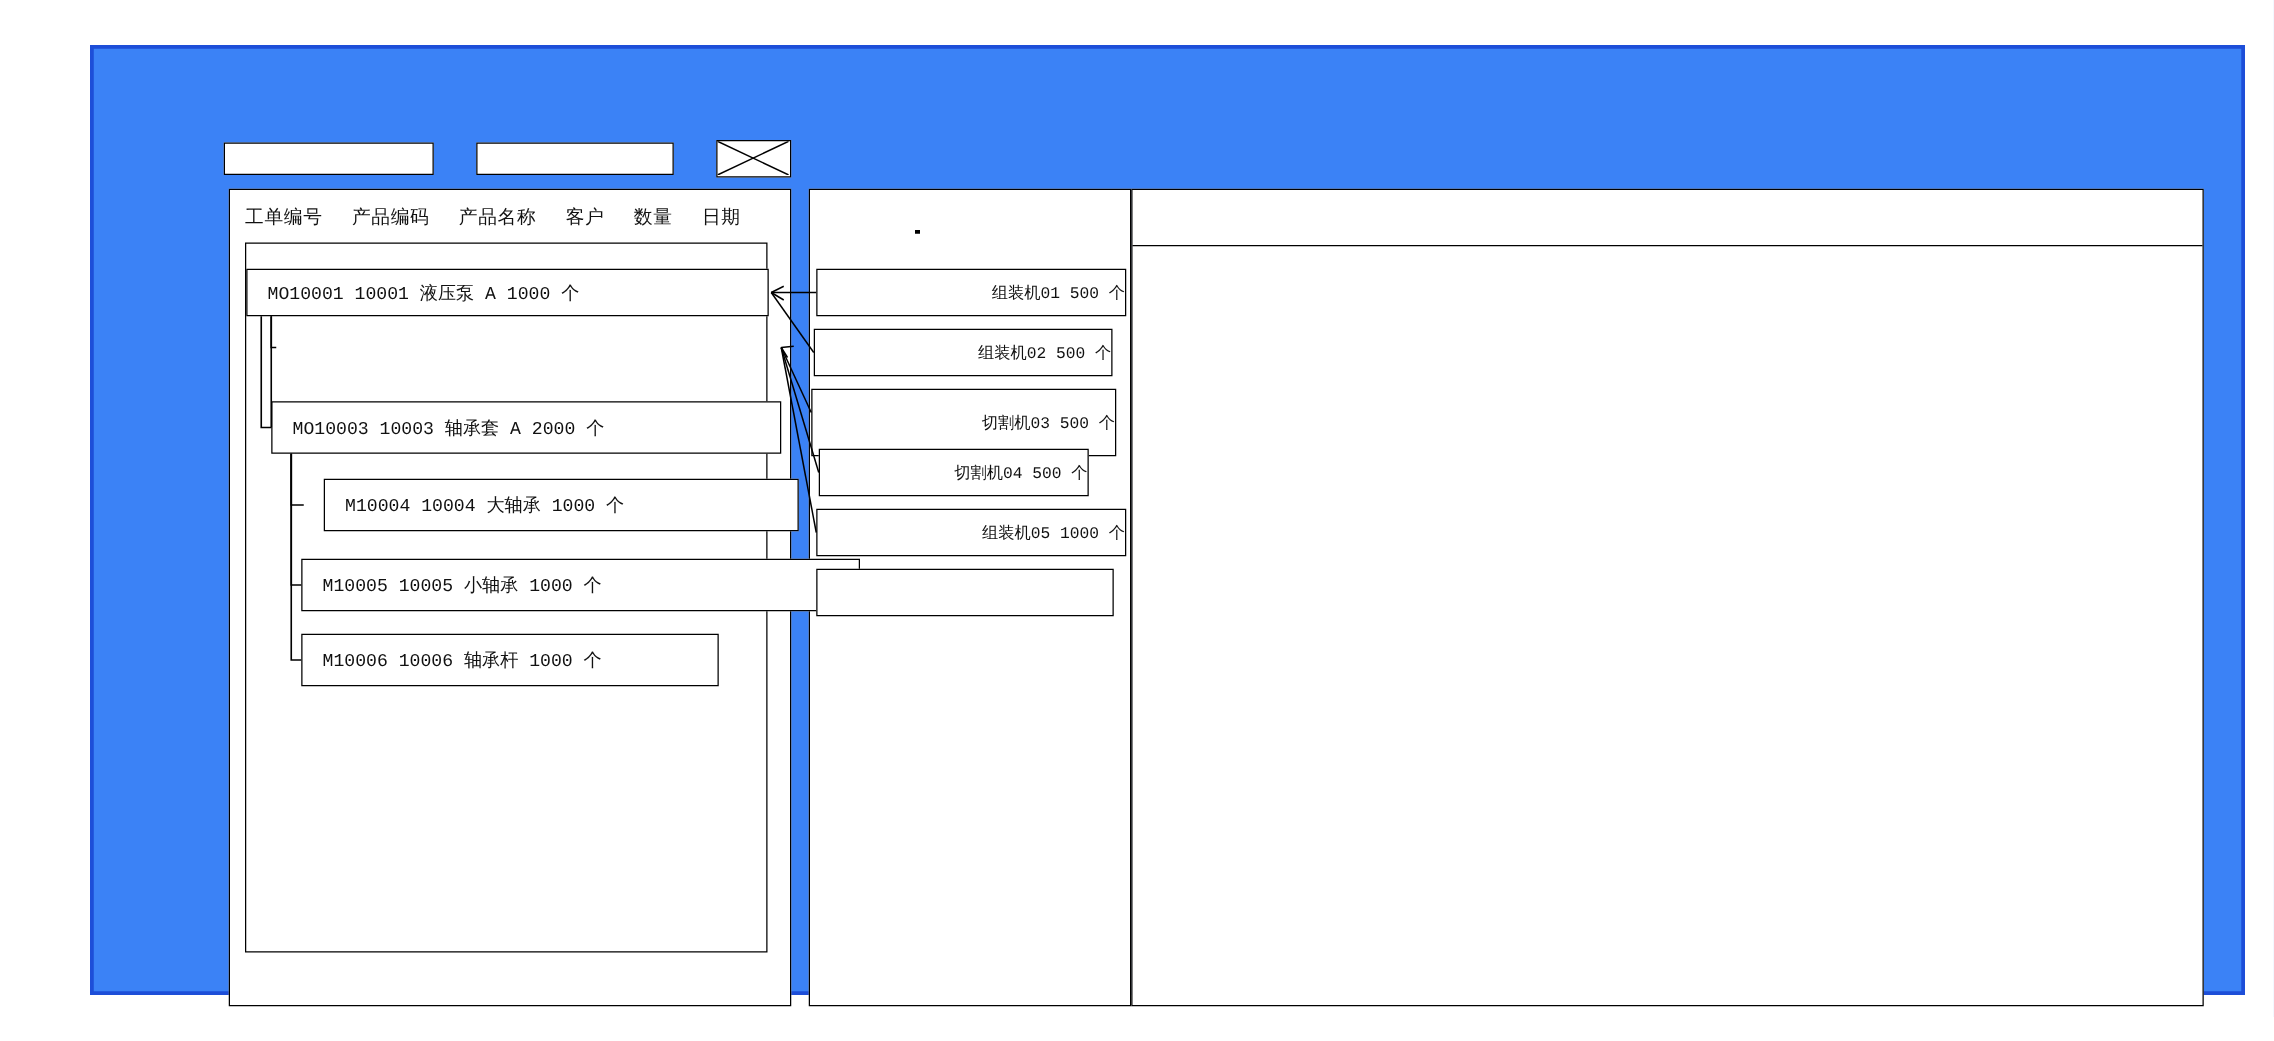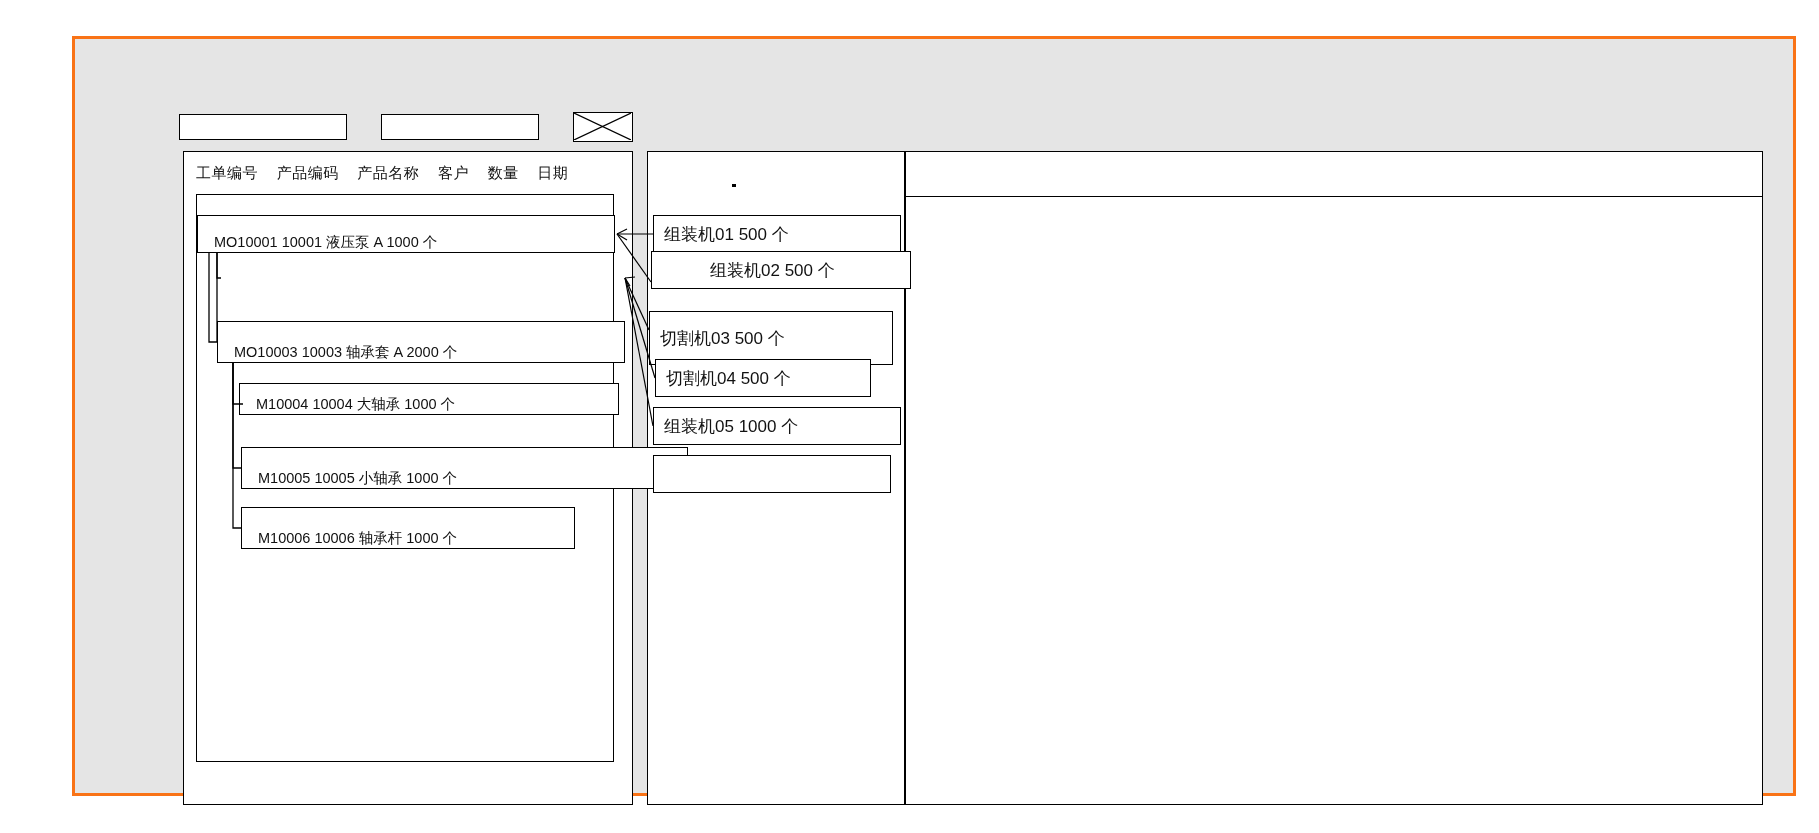--- a/index.html
+++ b/index.html
@@ -9,23 +9,24 @@
     font-family:"Liberation Sans","DejaVu Sans",sans-serif;
     color:#111111;
     overflow:hidden;
     position:relative;
   }
   
   .window-frame{
     position:absolute;
     left:72px;top:36px;
     width:1724px;height:760px;
-    border:3px solid #f97316;
-    box-sizing:border-box;
-    background:#e5e5e5;
+    border:3px solid #1d4ed8;
+    box-sizing:border-box;
+    background:#3b82f6;
+    font-family:Liberation Mono, monospace;
   }
   
   .toolbar{
     position:absolute;
     left:104px;top:74px;
     height:28px;
     display:flex;
     align-items:center;
     gap:34px;
   }
@@ -87,46 +88,47 @@
     border:1.5px solid #000000;
     box-sizing:border-box;
     background:#ffffff;
   }
   .node{
     position:absolute;
     border:1.5px solid #000000;
     box-sizing:border-box;
     background:#ffffff;
     display:flex;
-    align-items:flex-end;
+    align-items:center;
     font-size:14.5px;
     white-space:nowrap;
   }
   .node .txt{padding-left:16px;}
   
   .n1{left:14px;  top:64px;  width:418px; height:38px;}
   .n2{left:38px;  top:108px; width:404px; height:38px;}
   .n3{left:34px;  top:170px; width:408px; height:42px;}
-  .n4{left:56px;  top:232px; width:380px; height:32px;}
+  .n4{left:76px;  top:232px; width:380px; height:42px;}
   .n5{left:58px;  top:296px; width:447px; height:42px;}
   .n6{left:58px;  top:356px; width:334px; height:42px;}
   
   .mbox{
     position:absolute;
     border:1.5px solid #000000;
     box-sizing:border-box;
     background:#ffffff;
     display:flex;
     align-items:center;
-    font-size:17px;
+    font-size:13px;
     white-space:nowrap;
+    justify-content:flex-end;
   }
   .mbox .txt{padding-left:10px;}
   .m1{left:470px; top:64px;  width:248px; height:38px;}
-  .m2{left:468px; top:100px; width:260px; height:38px;padding-left:48px;}
+  .m2{left:468px; top:112px; width:239px; height:38px;padding-left:48px;}
   .m3{left:466px; top:160px; width:244px; height:54px;}
   .m4{left:472px; top:208px; width:216px; height:38px;}
   .m5{left:470px; top:256px; width:248px; height:38px;}
   .m6{left:470px; top:304px; width:238px; height:38px;}
   
   .connectors{
     position:absolute;
     left:0;top:0;
     width:1624px;height:654px;
     pointer-events:none;

